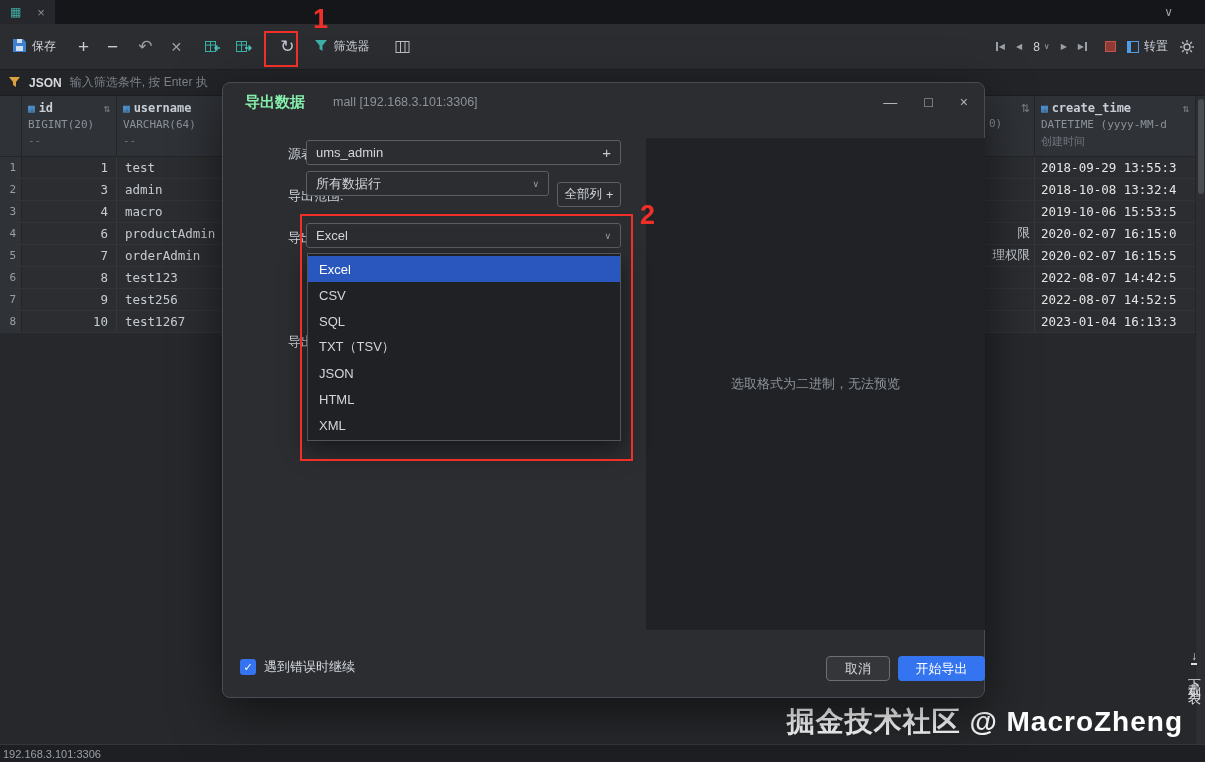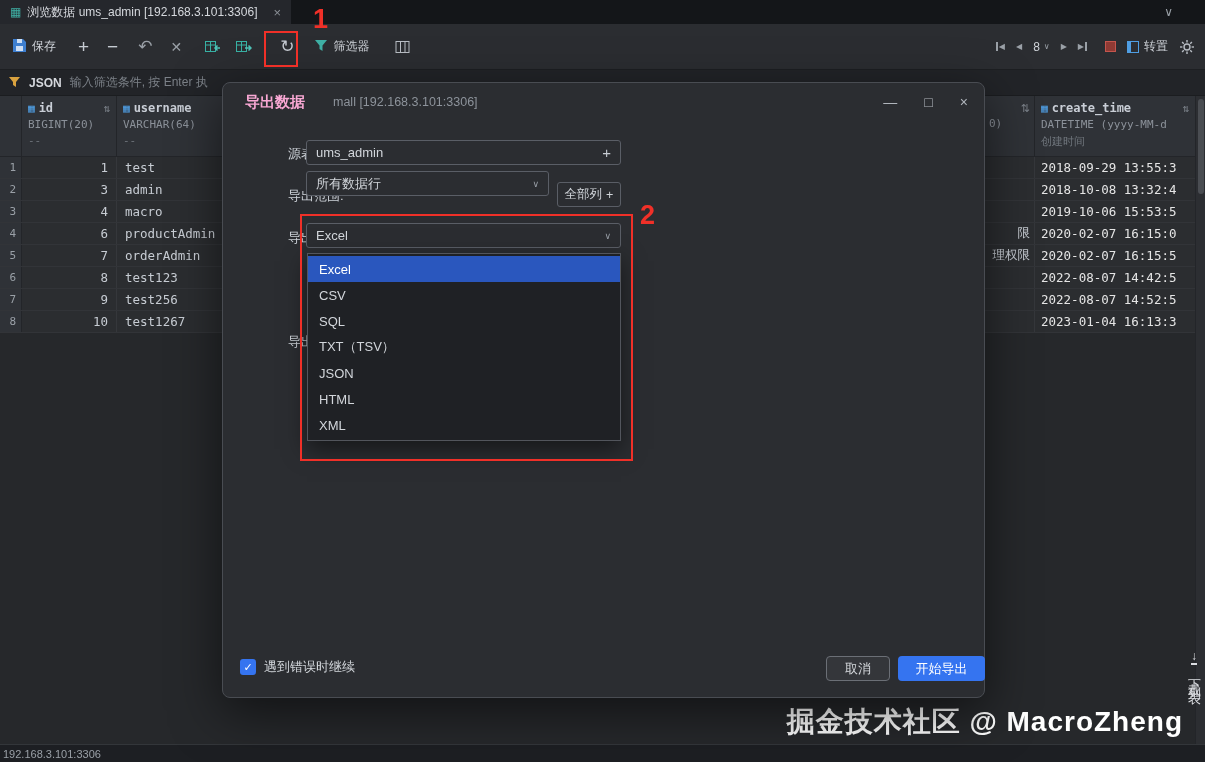--- a/index.html
+++ b/index.html
@@ -65,21 +65,21 @@
   .right-rows { position:absolute; top:157px; left:985px; width:210px; }
   .rrow { display:flex; height:22px; background:#2b2d30; border-bottom:1px solid #323438; }
   .rcell-frag { width:50px; display:flex; align-items:center; justify-content:flex-end; padding-right:4px; color:#c7ccd3; font-size:12.5px; font-family:"DejaVu Sans Mono", monospace; border-right:1px solid #35373b; overflow:hidden; white-space:nowrap; }
   .rcell-date { flex:1; display:flex; align-items:center; padding-left:6px; color:#e5e5e5; font-size:12.5px; font-family:"DejaVu Sans Mono", monospace; white-space:nowrap; overflow:hidden; }
   .vscroll { position:absolute; top:96px; right:0; width:10px; bottom:18px; background:#2c2e32; border-left:1px solid #232529; }
   .vthumb { position:absolute; top:3px; left:2px; width:6px; height:95px; background:#4a4d52; border-radius:3px; }
 
   
   .dialog { position:absolute; left:222px; top:82px; width:763px; height:616px; background:#2b2d31; border:1px solid #494c52; border-radius:8px; box-shadow:0 14px 50px rgba(0,0,0,.55); z-index:10; }
   .dlg-titlebar { position:absolute; top:0; left:0; right:0; height:38px; display:flex; align-items:center; padding:0 16px 0 22px; }
-  .dlg-title { font-weight:bold; font-size:15px; color:#f9a8d4; margin-right:28px; }
+  .dlg-title { font-weight:bold; font-size:15px; color:#86efac; margin-right:28px; }
   .dlg-subtitle { color:#8d939b; font-size:12.5px; }
   .dlg-controls { margin-left:auto; display:flex; gap:27px; color:#b0b5bc; font-size:14px; }
   .dlg-controls span { cursor:pointer; }
   .f-label { position:absolute; color:#ced3d9; font-size:13px;margin-left:42px; }
   .lbl-source { left:23px; top:62px; }
   .lbl-range { left:23px; top:104px; }
   .lbl-format { left:23px; top:146px; }
   .lbl-file { left:23px; top:250px; }
   .field { position:absolute; height:25px; background:#2b2d31; border:1px solid #5a5e66; border-radius:3px; display:flex; align-items:center; padding:0 9px; color:#d2d6db; font-size:13px; cursor:pointer; }
   .src-field { left:83px; top:57px; width:315px; }
@@ -114,21 +114,20 @@
   .dl-text { writing-mode:vertical-rl; text-orientation:upright; color:#dcdee2; font-size:13px; letter-spacing:4px; }
 </style>
 </head>
 <body>
 
 <div class="screen">
 
   <div class="tabbar">
     <div class="tab">
       <span class="tab-icon">▦</span>
-      <span>浏览数据 ums_admin [192.168.3.101:3306]</span>
       <span class="tab-close">×</span>
     </div>
     <span class="tabbar-chevron">∨</span>
   </div>
 
   <div class="toolbar">
     <div class="tb-btn save-btn">
       <span>
         <svg width="15" height="15" viewBox="0 0 15 15">
             <path d="M1 1 h10 l3 3 v10 h-13 z" fill="#3e7fd0"></path>
@@ -375,20 +374,23 @@
       <div class="fmt-item">CSV</div>
       <div class="fmt-item">SQL</div>
       <div class="fmt-item">TXT（TSV）</div>
       <div class="fmt-item">JSON</div>
       <div class="fmt-item">HTML</div>
       <div class="fmt-item">XML</div>
     </div>
 
     <span class="f-label lbl-file">导出文件:</span>
 
+    <div class="preview">
+      <span>选取格式为二进制，无法预览</span>
+    </div>
 
     <div class="dlg-check">
       <span class="checkbox">✓</span>
       <span class="check-label">遇到错误时继续</span>
     </div>
     <div class="btn btn-cancel">取消</div>
     <div class="btn btn-start">开始导出</div>
   </div>
 
   <div class="red-box-toolbar"></div>

